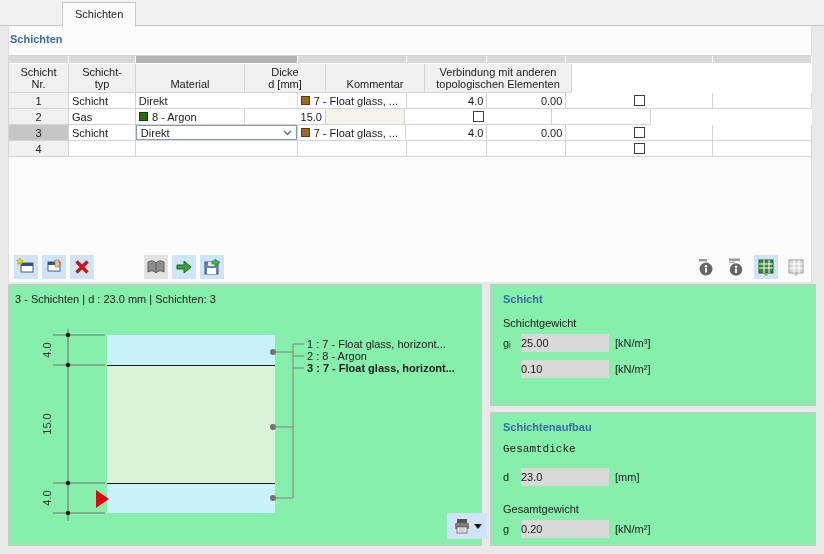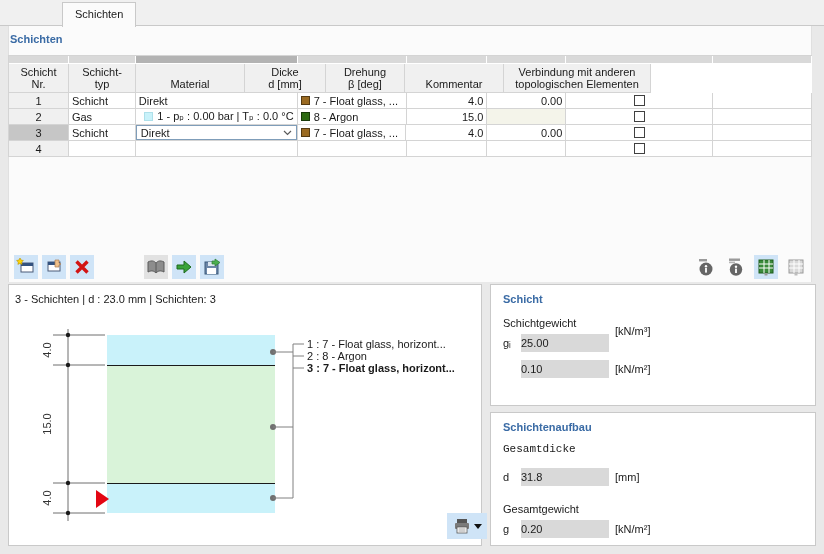--- a/index.html
+++ b/index.html
@@ -36,21 +36,21 @@
   .cbx { width:11px; height:11px; border:1px solid #404040; background:#fff; margin:0 auto; }
   .combocell { padding:0 !important; position:relative; }
   .combo { position:absolute; inset:0; border:1px solid #7f9db9; background:#fff; display:flex; align-items:center; justify-content:space-between; padding:0 4px; }
 
   
   .tbtn { position:absolute; top:255px; width:24px; height:24px; display:flex; align-items:center; justify-content:center; background:#cfe4f7; }
   .tbtn.plain { background:transparent; }
   .tbtn.greybg { background:#e2e2e2; }
 
   
-  .panel { position:absolute; background:#ffffff; border:1px solid #c9c9c9; }
+  .panel { position:absolute; background:#86efac; border:1px solid #c9c9c9; }
   .panel-title { position:absolute; left:12px; top:8px; color:#3a6ba5; font-weight:bold; }
   .grouplabel { position:absolute; left:12px; }
   .sym { position:absolute; left:12px; }
   .valbox { position:absolute; width:88px; height:18px; background:#d9d9d9; text-align:left; line-height:18px; padding-right:5px; }
   .unit { position:absolute; left:124px; }
 
   
   #preview-panel { left:8px; top:284px; width:474px; height:262px; }
   .status-line { position:absolute; left:6px; top:8px; }
   .layer { position:absolute; left:98px; width:168px; }
@@ -100,24 +100,20 @@
           <span>Schicht-</span>
           <span>typ</span>
         </div>
       <div class="cell c4">
           <span>Material</span>
         </div>
       <div class="cell c5">
           <span>Dicke</span>
           <span>d [mm]</span>
         </div>
-      <div class="cell c6">
-          <span>Drehung</span>
-          <span>β [deg]</span>
-        </div>
       <div class="cell c8">
           <span>Kommentar</span>
         </div>
       <div class="cell c7">
           <span>Verbindung mit anderen</span>
           <span>topologischen Elementen</span>
         </div>
     </div>
 
     <div class="trow drow">
@@ -132,24 +128,20 @@
       <div class="cell c6 right">0.00</div>
       <div class="cell c7">
           <div class="cbx"></div>
         </div>
       <div class="cell c8"></div>
     </div>
 
     <div class="trow drow">
       <div class="cell c1 num">2</div>
       <div class="cell c2">Gas</div>
-      <div class="cell c3 right">
-          <span class="swatch gswatch" style="background-color: rgb(201, 242, 250);"></span>
-          <span>1 - pₚ : 0.00 bar | Tₚ : 0.0 °C</span>
-        </div>
       <div class="cell c4">
           <span class="swatch mswatch" style="background-color: rgb(45, 106, 18);"></span>
           <span>8 - Argon</span>
         </div>
       <div class="cell c5 right">15.0</div>
       <div class="cell c6 right disabledcell"></div>
       <div class="cell c7">
           <div class="cbx"></div>
         </div>
       <div class="cell c8"></div>
@@ -311,30 +303,30 @@
         </svg>
       <span class="caret-down"></span>
     </div>
   </div>
 
   <div class="panel" id="schicht-panel">
     <div class="panel-title">Schicht</div>
     <div class="grouplabel" style="top:32px;">Schichtgewicht</div>
     <div class="sym" style="top:52px;">gᵢ</div>
     <div class="valbox" style="left:30px; top:49px;">25.00</div>
-    <div class="unit" style="top:40px;text-align:right;">[kN/m³]</div>
+    <div class="unit" style="top:52px;text-align:right;">[kN/m³]</div>
     <div class="valbox" style="left:30px; top:75px;">0.10</div>
     <div class="unit" style="top:78px;">[kN/m²]</div>
   </div>
 
   <div class="panel" id="aufbau-panel">
     <div class="panel-title">Schichtenaufbau</div>
     <div class="grouplabel" style="top:30px;font-family:Liberation Mono, monospace;">Gesamtdicke</div>
     <div class="sym" style="top:58px;">d</div>
-    <div class="valbox" style="left:30px; top:55px;">31.8</div>
+    <div class="valbox" style="left:30px; top:55px;">23.0</div>
     <div class="unit" style="top:58px;">[mm]</div>
     <div class="grouplabel" style="top:90px;">Gesamtgewicht</div>
     <div class="sym" style="top:110px;">g</div>
     <div class="valbox" style="left:30px; top:107px;">0.20</div>
     <div class="unit" style="top:110px;">[kN/m²]</div>
   </div>
 
 </div>
 
 </body></html>

